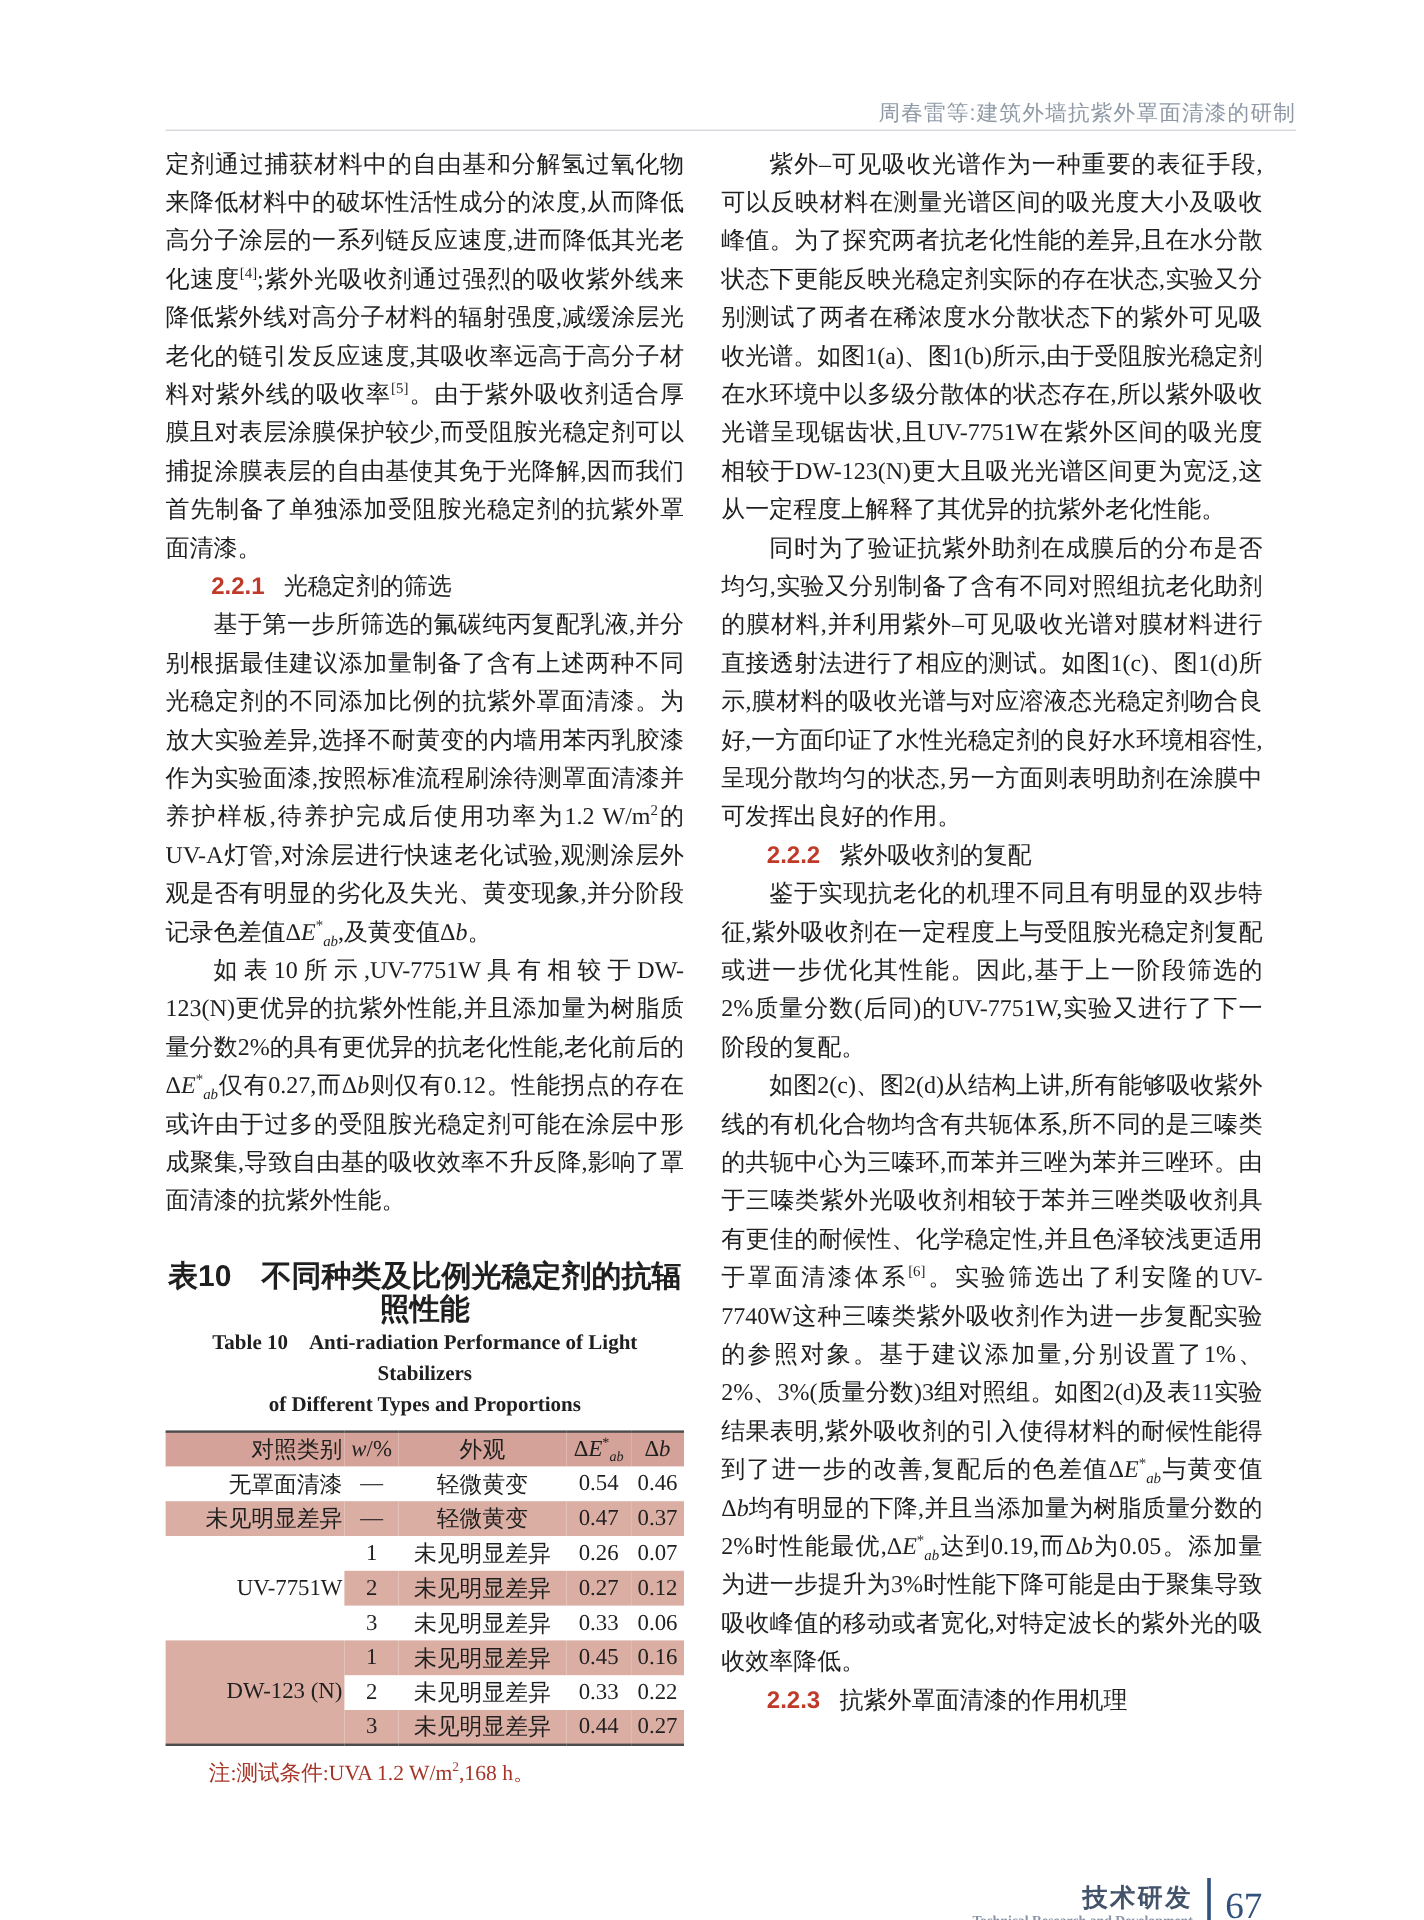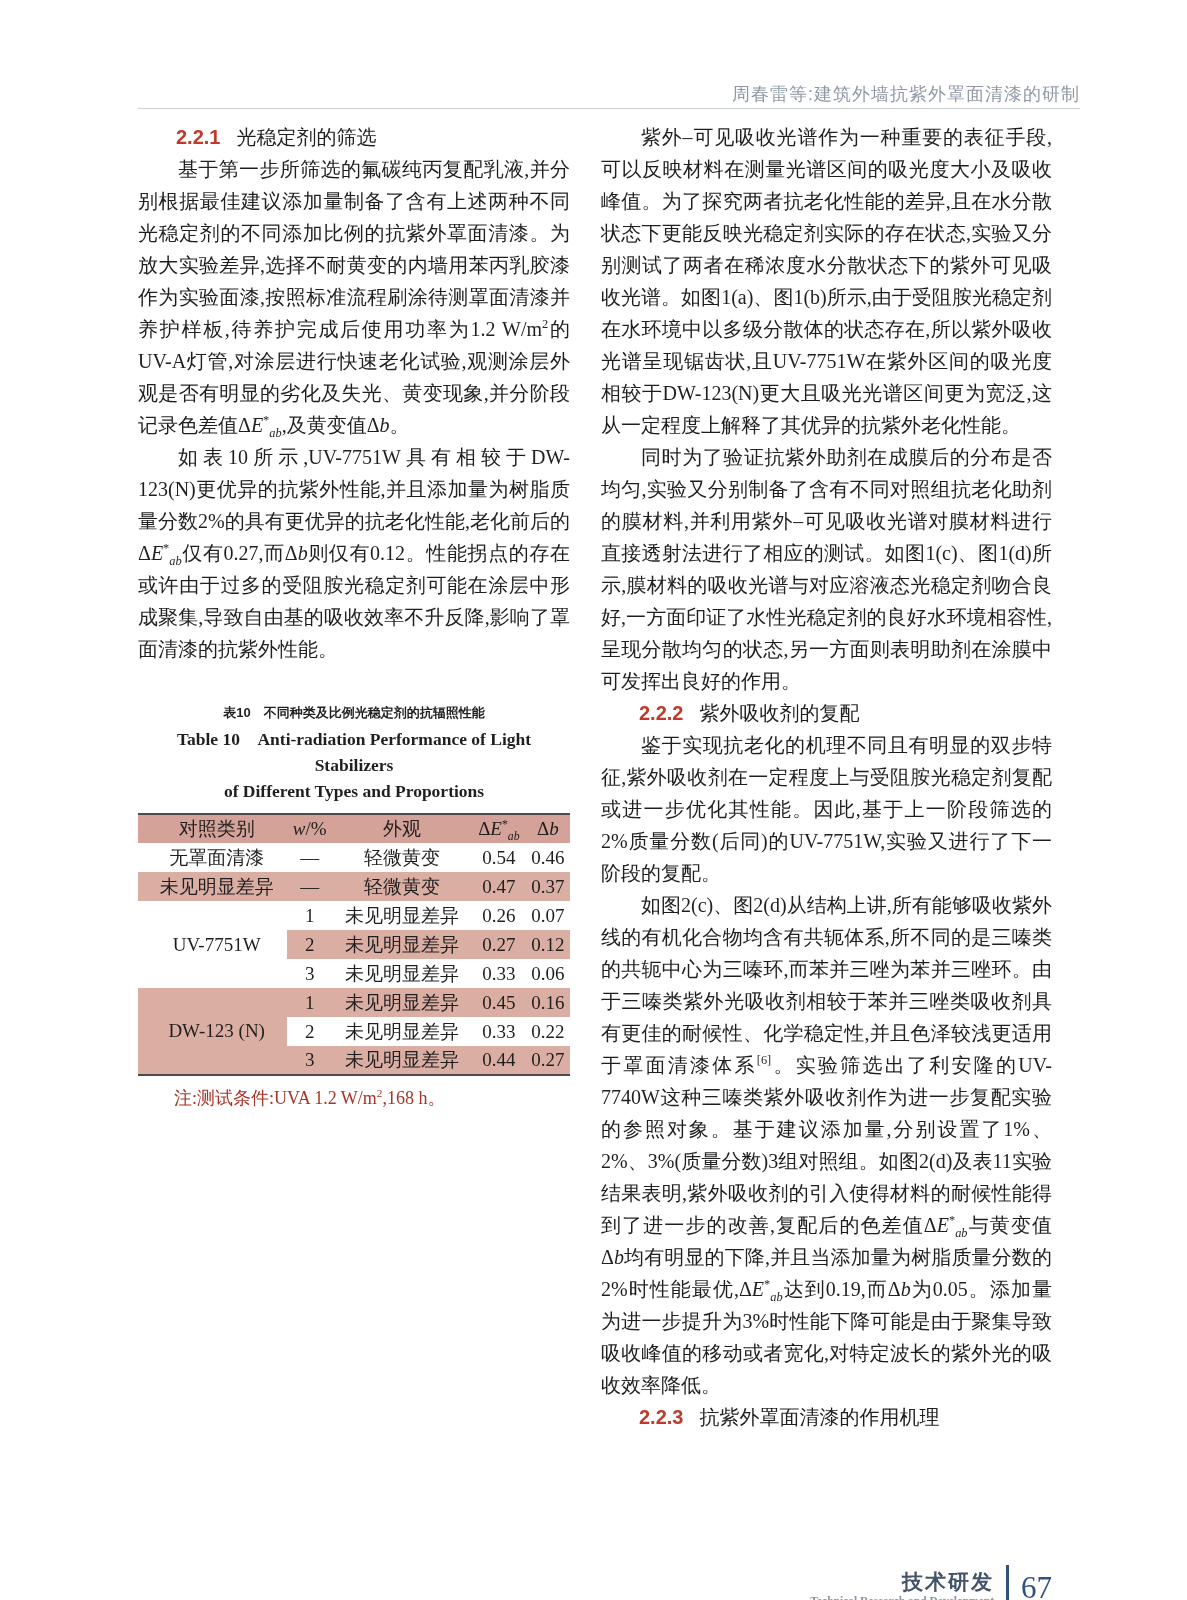--- a/index.html
+++ b/index.html
@@ -45,35 +45,35 @@
     font-family:"Liberation Sans","DejaVu Sans",sans-serif;
     font-size:20px; line-height:32px;
   }
   .sec-num { color:var(--accent-red,#c03a2a); font-weight:bold; margin-right:16px;margin-left:38px; }
   .sec-title { color:#1f1f1f; }
 
   
   .table-block { margin-top:34px; }
   .tbl-title-zh {
     text-align:center; font-family:"Liberation Sans","DejaVu Sans",sans-serif;
-    font-weight:bold; font-size:13px; line-height:27px;
+    font-weight:bold; font-size:25px; line-height:27px;
   }
   .tbl-title-en {
     text-align:center; font-weight:bold; font-size:17.5px; line-height:26px;
   }
   table.data {
     width:100%; border-collapse:collapse; margin-top:9px;
     border-top:2px solid #4c4c4c; border-bottom:2px solid #4c4c4c;
     font-size:19px;
   }
   table.data th, table.data td {
     height:29px; text-align:center; font-weight:normal; padding:0 2px;
     white-space:nowrap;
   }
-  table.data .cat { text-align:center; padding-left:10px; }
+  table.data .cat { text-align:right; padding-left:10px; }
   .bg-h { background:var(--pink-dark,#d4a298); }
   .bg-p { background:var(--pink-light,#dbaea4); }
   .tbl-note {
     margin-top:9px; padding-left:36px;
     color:var(--note-red,#a63528); font-size:18px; line-height:26px;
   }
 
   
   .footer {
     position:absolute; top:1565px; right:135px;
@@ -91,20 +91,21 @@
 </style>
 </head>
 <body>
 
 <div class="running-title">周春雷等:建筑外墙抗紫外罩面清漆的研制</div>
 <div class="header-rule"></div>
 
 <div class="columns">
 
   <div class="col-left">
+    <p class="body">定剂通过捕获材料中的自由基和分解氢过氧化物来降低材料中的破坏性活性成分的浓度,从而降低高分子涂层的一系列链反应速度,进而降低其光老化速度<sup>[4]</sup>;紫外光吸收剂通过强烈的吸收紫外线来降低紫外线对高分子材料的辐射强度,减缓涂层光老化的链引发反应速度,其吸收率远高于高分子材料对紫外线的吸收率<sup>[5]</sup>。由于紫外吸收剂适合厚膜且对表层涂膜保护较少,而受阻胺光稳定剂可以捕捉涂膜表层的自由基使其免于光降解,因而我们首先制备了单独添加受阻胺光稳定剂的抗紫外罩面清漆。</p>
 
     <div class="sec-h">
       <span class="sec-num">2.2.1</span><span class="sec-title">光稳定剂的筛选</span>
     </div>
 
     <p class="body indent">基于第一步所筛选的氟碳纯丙复配乳液,并分别根据最佳建议添加量制备了含有上述两种不同光稳定剂的不同添加比例的抗紫外罩面清漆。为放大实验差异,选择不耐黄变的内墙用苯丙乳胶漆作为实验面漆,按照标准流程刷涂待测罩面清漆并养护样板,待养护完成后使用功率为1.2 W/m<sup>2</sup>的UV-A灯管,对涂层进行快速老化试验,观测涂层外观是否有明显的劣化及失光、黄变现象,并分阶段记录色差值Δ<i>E</i><sup>*</sup><sub><i>ab</i></sub>,及黄变值Δ<i>b</i>。</p>
     <p class="body indent">如表10所示,UV-7751W具有相较于DW-123(N)更优异的抗紫外性能,并且添加量为树脂质量分数2%的具有更优异的抗老化性能,老化前后的Δ<i>E</i><sup>*</sup><sub><i>ab</i></sub>仅有0.27,而Δ<i>b</i>则仅有0.12。性能拐点的存在或许由于过多的受阻胺光稳定剂可能在涂层中形成聚集,导致自由基的吸收效率不升反降,影响了罩面清漆的抗紫外性能。</p>
 
     <div class="table-block">
       <div class="tbl-title-zh">表10　不同种类及比例光稳定剂的抗辐照性能</div>

